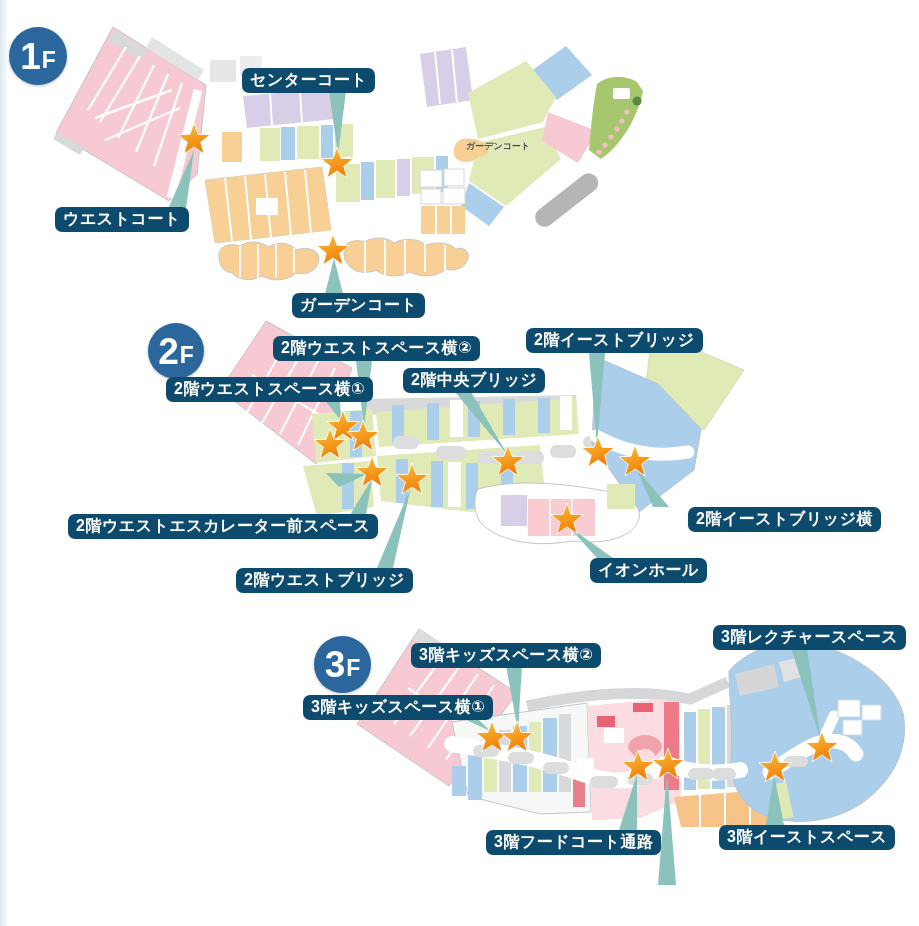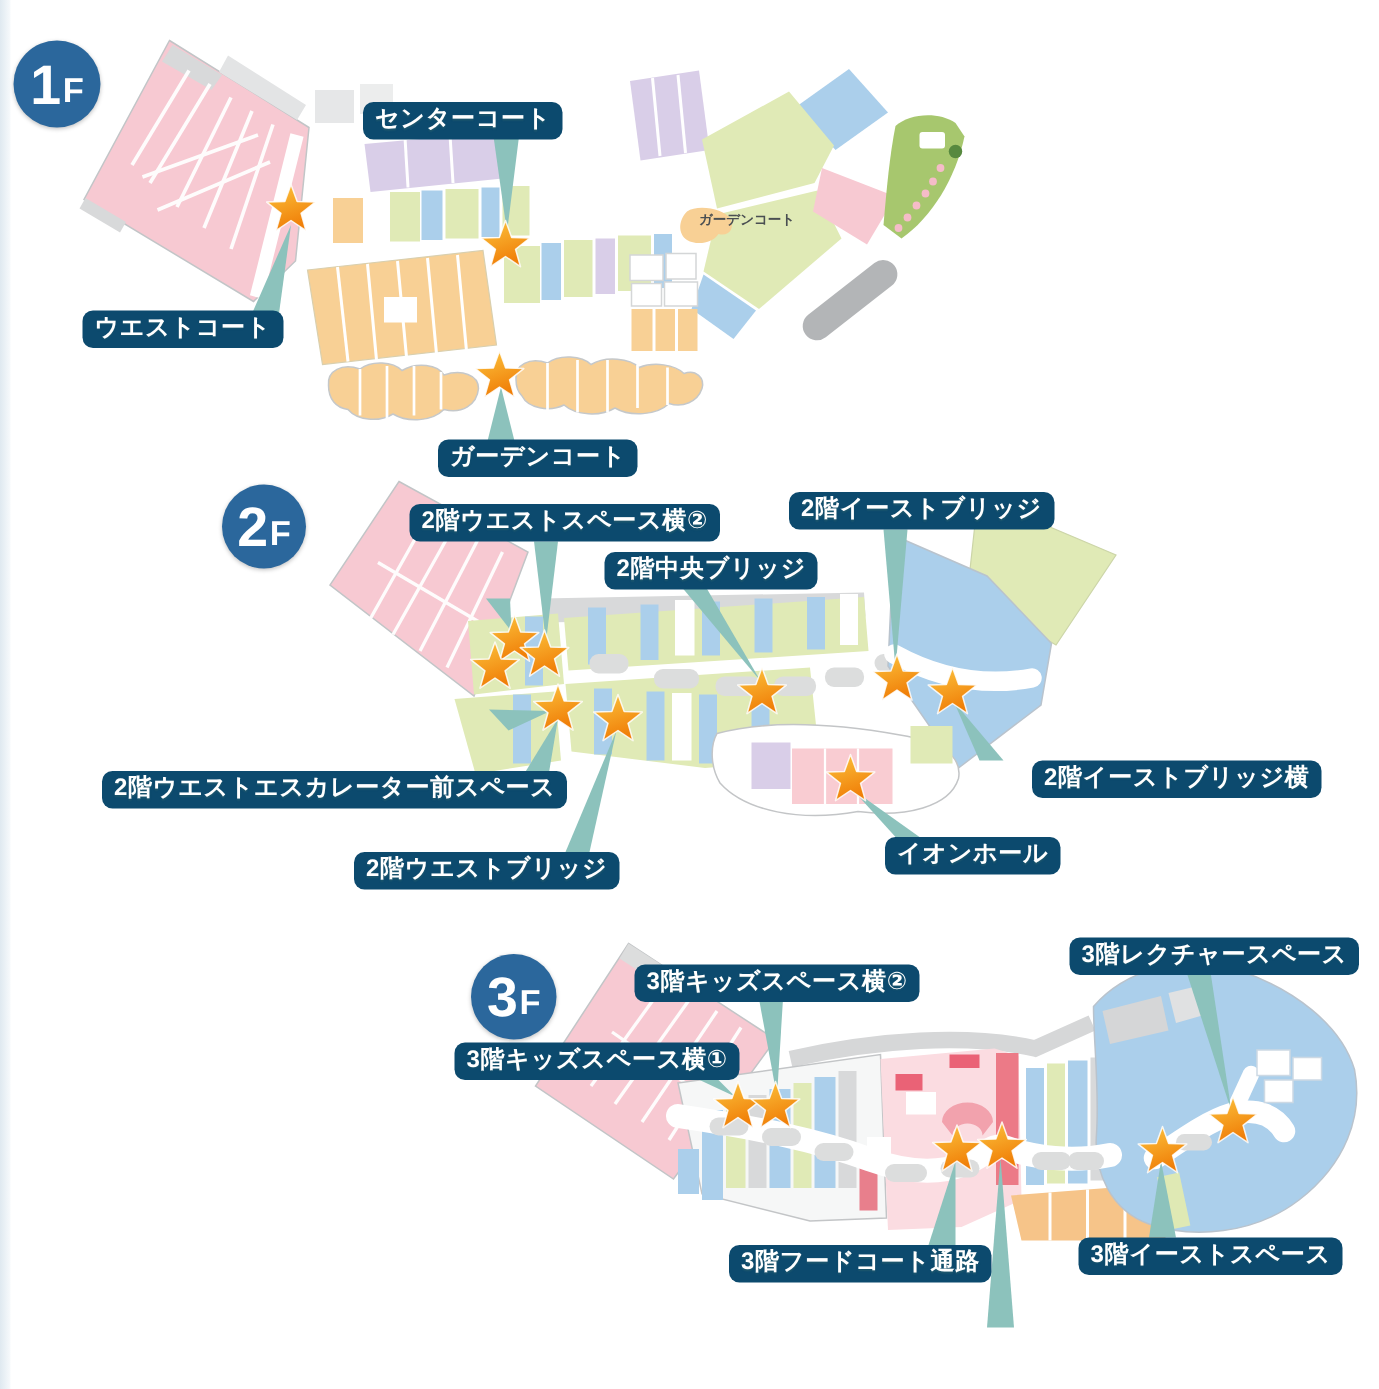--- a/index.html
+++ b/index.html
@@ -309,24 +309,25 @@
   </div>
   <div class="badge" id="badge-3f">
     <span class="num">3</span>
       <span class="suf">F</span>
   </div>
 <div class="map-label" style="left: 242px; top: 68px;">センターコート</div>
     <div class="map-label" style="left: 55px; top: 207px;">ウエストコート</div>
     <div class="map-label" style="left: 292px; top: 293px;">ガーデンコート</div>
     <div class="map-label plain" style="left: 466px; top: 140px;">ガーデンコート</div>
     <div class="map-label" style="left: 273px; top: 336px;">2階ウエストスペース横②</div>
+    <div class="map-label" style="left: 166px; top: 377px;">2階ウエストスペース横①</div>
     <div class="map-label" style="left: 403px; top: 368px;">2階中央ブリッジ</div>
     <div class="map-label" style="left: 526px; top: 328px;">2階イーストブリッジ</div>
     <div class="map-label" style="left: 68px; top: 514px;">2階ウエストエスカレーター前スペース</div>
     <div class="map-label" style="left: 236px; top: 568px;">2階ウエストブリッジ</div>
     <div class="map-label" style="left: 590px; top: 558px;">イオンホール</div>
     <div class="map-label" style="left: 646px; top: 507px; margin-left: 42px;">2階イーストブリッジ横</div>
-    <div class="map-label" style="left: 423px; top: 643px;">3階キッズスペース横②</div>
+    <div class="map-label" style="left: 411px; top: 643px;">3階キッズスペース横②</div>
     <div class="map-label" style="left: 303px; top: 695px;">3階キッズスペース横①</div>
     <div class="map-label" style="left: 713px; top: 625px;">3階レクチャースペース</div>
     <div class="map-label" style="left: 486px; top: 830px;">3階フードコート通路</div>
     <div class="map-label" style="left: 719px; top: 825px;">3階イーストスペース</div>
   </div>
 
 </body></html>

